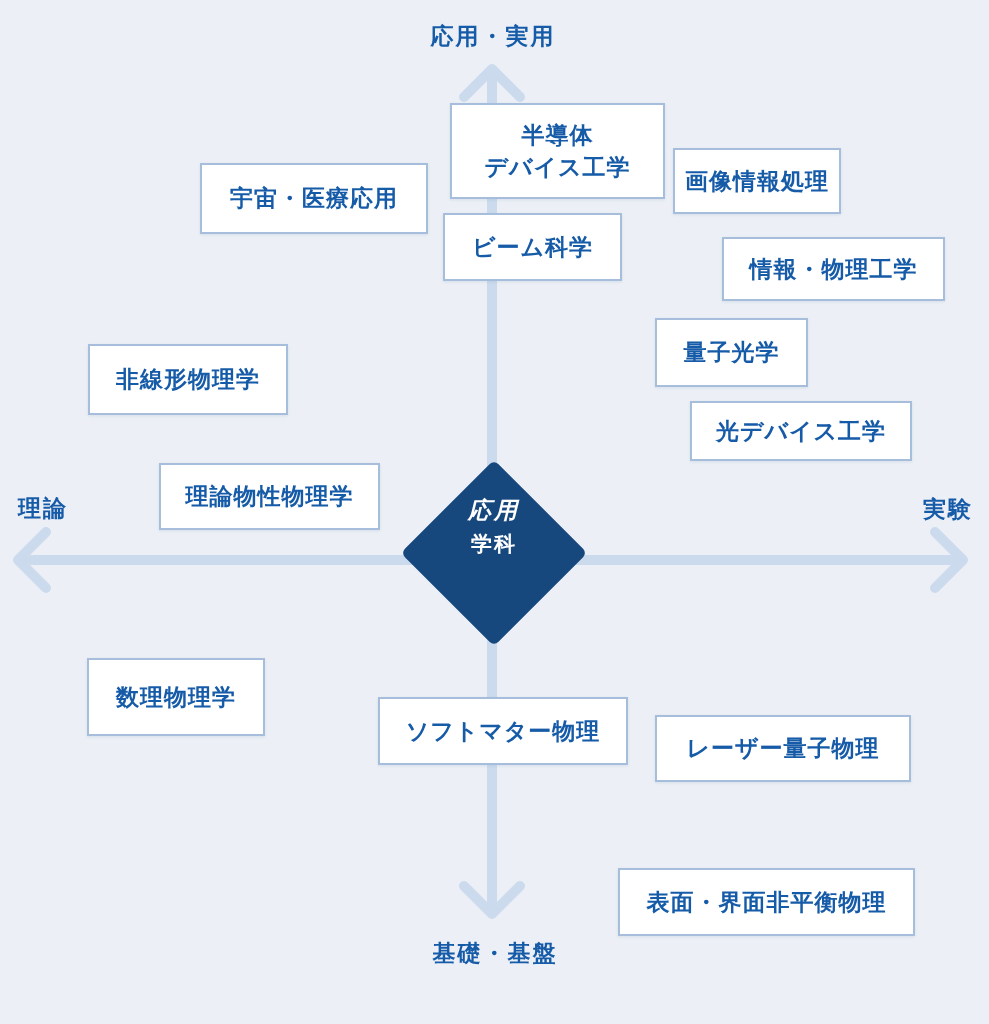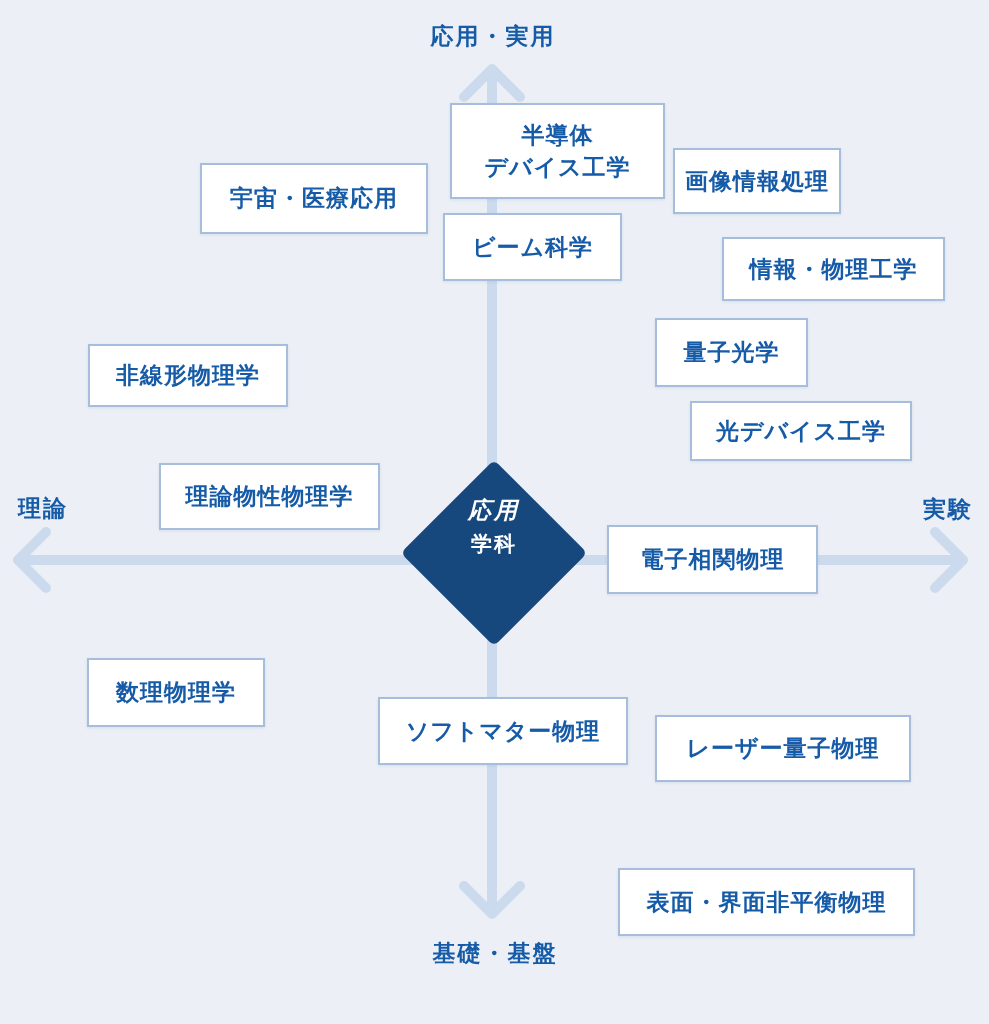--- a/index.html
+++ b/index.html
@@ -59,24 +59,24 @@
     white-space:pre-line;
     box-sizing:border-box;
   }
   .f1 {left:450px;top:103px;width:215px;height:96px;}
   .f2 {left:200px;top:163px;width:228px;height:71px;}
   .f3 {left:673px;top:148px;width:168px;height:66px;}
   .f4 {left:722px;top:237px;width:223px;height:64px;}
   .f5 {left:443px;top:213px;width:179px;height:68px;}
   .f6 {left:655px;top:318px;width:153px;height:69px;}
   .f7 {left:690px;top:401px;width:222px;height:60px;}
-  .f8 {left:88px; top:344px;width:200px;height:63px;}
+  .f8 {left:88px; top:344px;width:200px;height:71px;}
   .f9 {left:159px;top:463px;width:221px;height:67px;}
   .f10{left:607px;top:525px;width:211px;height:69px;}
-  .f11{left:87px; top:658px;width:178px;height:69px;}
+  .f11{left:87px; top:658px;width:178px;height:78px;}
   .f12{left:378px;top:697px;width:250px;height:68px;}
   .f13{left:655px;top:715px;width:256px;height:67px;}
   .f14{left:618px;top:848px;width:297px;height:68px;margin-top:20px;}
   
   .diamond{
     position:absolute;
     left:428px;top:487px;
     width:132px;height:132px;
     background:var(--diamond,#16487e);
     transform:rotate(45deg);
@@ -125,21 +125,20 @@
   <div class="field f1">半導体
 デバイス工学</div>
   <div class="field f2">宇宙・医療応用</div>
   <div class="field f3">画像情報処理</div>
   <div class="field f4">情報・物理工学</div>
   <div class="field f5">ビーム科学</div>
   <div class="field f6">量子光学</div>
   <div class="field f7">光デバイス工学</div>
   <div class="field f8">非線形物理学</div>
   <div class="field f9">理論物性物理学</div>
-  <div class="field f10">電子相関物理</div>
   <div class="field f11">数理物理学</div>
   <div class="field f12">ソフトマター物理</div>
   <div class="field f13">レーザー量子物理</div>
   <div class="field f14">表面・界面非平衡物理</div>
 
   <div class="diamond"></div>
   <div class="diamond-text">
     <div class="big">応用</div>
     <div class="small">学科</div>
   </div>

